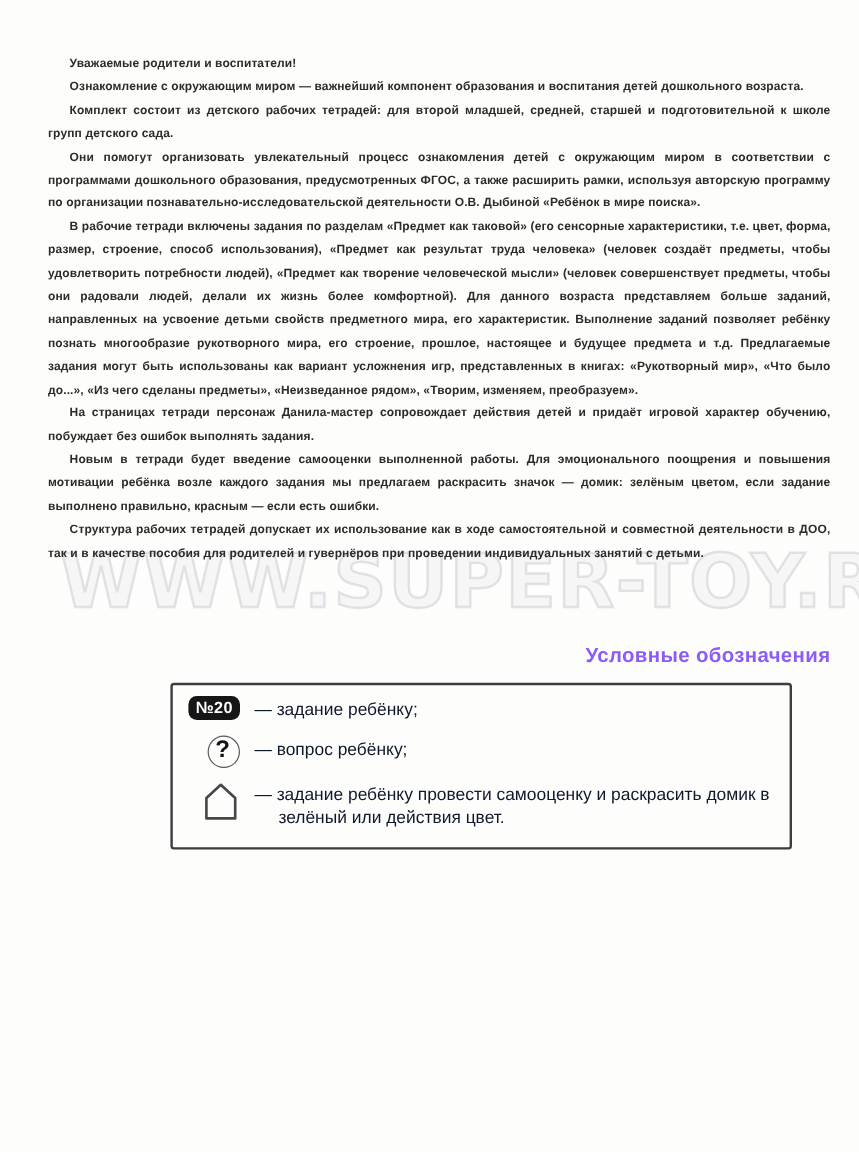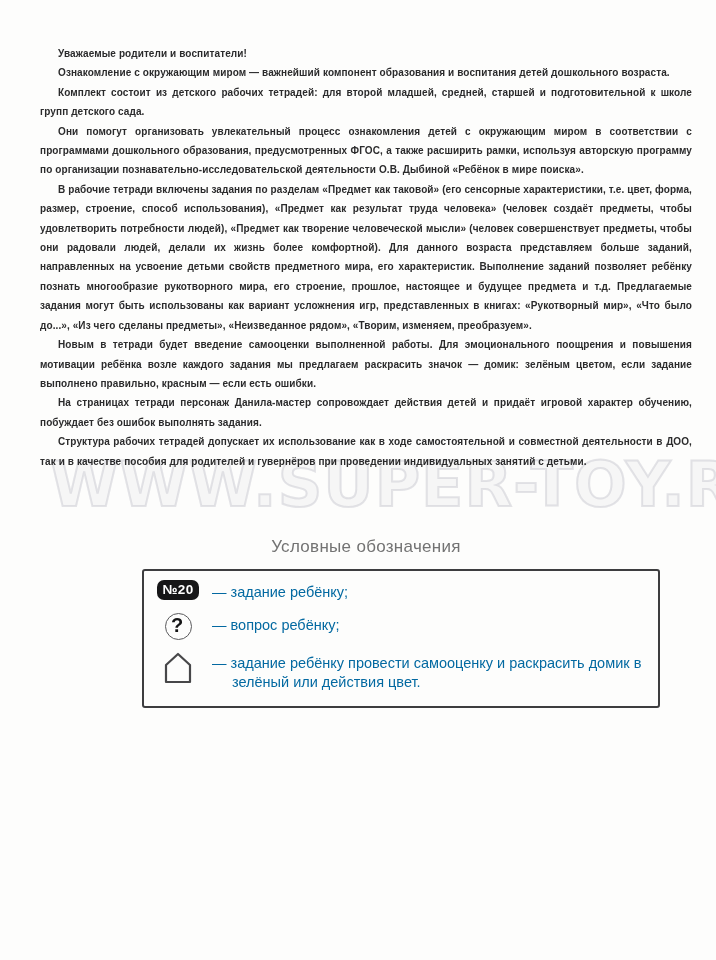--- a/index.html
+++ b/index.html
@@ -46,24 +46,24 @@
     font-weight: 800;
     letter-spacing: 1px;
     color: rgba(190,190,200,0.10);
     -webkit-text-stroke: 2px rgba(195,195,205,0.45);
     white-space: nowrap;
     user-select: none;
     font-family: "DejaVu Sans", sans-serif;
   }
   .legend-title {
     margin: 66px 0 12px 0;
-    text-align: center;
+    text-align: right;
     font-size: 17px;
-    font-weight: normal;
-    color: #737373;
+    font-weight: bold;
+    color: #8b5cf6;
     letter-spacing: 0.3px;
     position: relative; z-index: 1;
   }
   .legend-box {
     position: relative; z-index: 1;
     margin: 0 auto;
     width: 490px;
     margin-left: 102px;
     border: 2px solid #3d3d3f;
     border-radius: 3px;
@@ -73,27 +73,27 @@
   .legend-row {
     display: flex;
     align-items: flex-start;
     margin-top: 11px;
   }
   .legend-row:first-child { margin-top: 0; }
   .legend-icon-cell {
     width: 44px;
     flex: 0 0 44px;
     display: flex;
-    justify-content: center;
+    justify-content: flex-end;
     align-items: center;
   }
   .legend-text {
     font-size: 14.5px;
     line-height: 19px;
-    color: #0369a1;
+    color: #0f172a;
     padding-left: 20px;
     text-indent: -20px;
     margin-left: 12px;
     margin-top: 3px;
     max-width: 412px;
   }
   .badge-num {
     background: #161617;
     color: #ffffff;
     font-weight: bold;
@@ -126,22 +126,22 @@
 
 <div class="page">
 
 
   <div class="body-text">
     <p>Уважаемые родители и воспитатели!</p>
     <p>Ознакомление с окружающим миром — важнейший компонент образования и воспитания детей дошкольного возраста.</p>
     <p>Комплект состоит из детского рабочих тетрадей: для второй младшей, средней, старшей и подготовительной к школе групп детского сада.</p>
     <p>Они помогут организовать увлекательный процесс ознакомления детей с окружающим миром в соответствии с программами дошкольного образования, предусмотренных ФГОС, а также расширить рамки, используя авторскую программу по организации познавательно-исследовательской деятельности О.В. Дыбиной «Ребёнок в мире поиска».</p>
     <p>В рабочие тетради включены задания по разделам «Предмет как таковой» (его сенсорные характеристики, т.е. цвет, форма, размер, строение, способ использования), «Предмет как результат труда человека» (человек создаёт предметы, чтобы удовлетворить потребности людей), «Предмет как творение человеческой мысли» (человек совершенствует предметы, чтобы они радовали людей, делали их жизнь более комфортной). Для данного возраста представляем больше заданий, направленных на усвоение детьми свойств предметного мира, его характеристик. Выполнение заданий позволяет ребёнку познать многообразие рукотворного мира, его строение, прошлое, настоящее и будущее предмета и т.д. Предлагаемые задания могут быть использованы как вариант усложнения игр, представленных в книгах: «Рукотворный мир», «Что было до...», «Из чего сделаны предметы», «Неизведанное рядом», «Творим, изменяем, преобразуем».</p>
+    <p>На страницах тетради персонаж Данила-мастер сопровождает действия детей и придаёт игровой характер обучению, побуждает без ошибок выполнять задания.</p>
     <p>Новым в тетради будет введение самооценки выполненной работы. Для эмоционального поощрения и повышения мотивации ребёнка возле каждого задания мы предлагаем раскрасить значок — домик: зелёным цветом, если задание выполнено правильно, красным — если есть ошибки.</p>
-    <p>На страницах тетради персонаж Данила-мастер сопровождает действия детей и придаёт игровой характер обучению, побуждает без ошибок выполнять задания.</p>
     <p>Структура рабочих тетрадей допускает их использование как в ходе самостоятельной и совместной деятельности в ДОО, так и в качестве пособия для родителей и гувернёров при проведении индивидуальных занятий с детьми.</p>
   </div>
 
   <div class="legend-title">Условные обозначения</div>
 
   <div class="legend-box">
 
     <div class="legend-row">
       <div class="legend-icon-cell">
         <span class="badge-num">№20</span>

